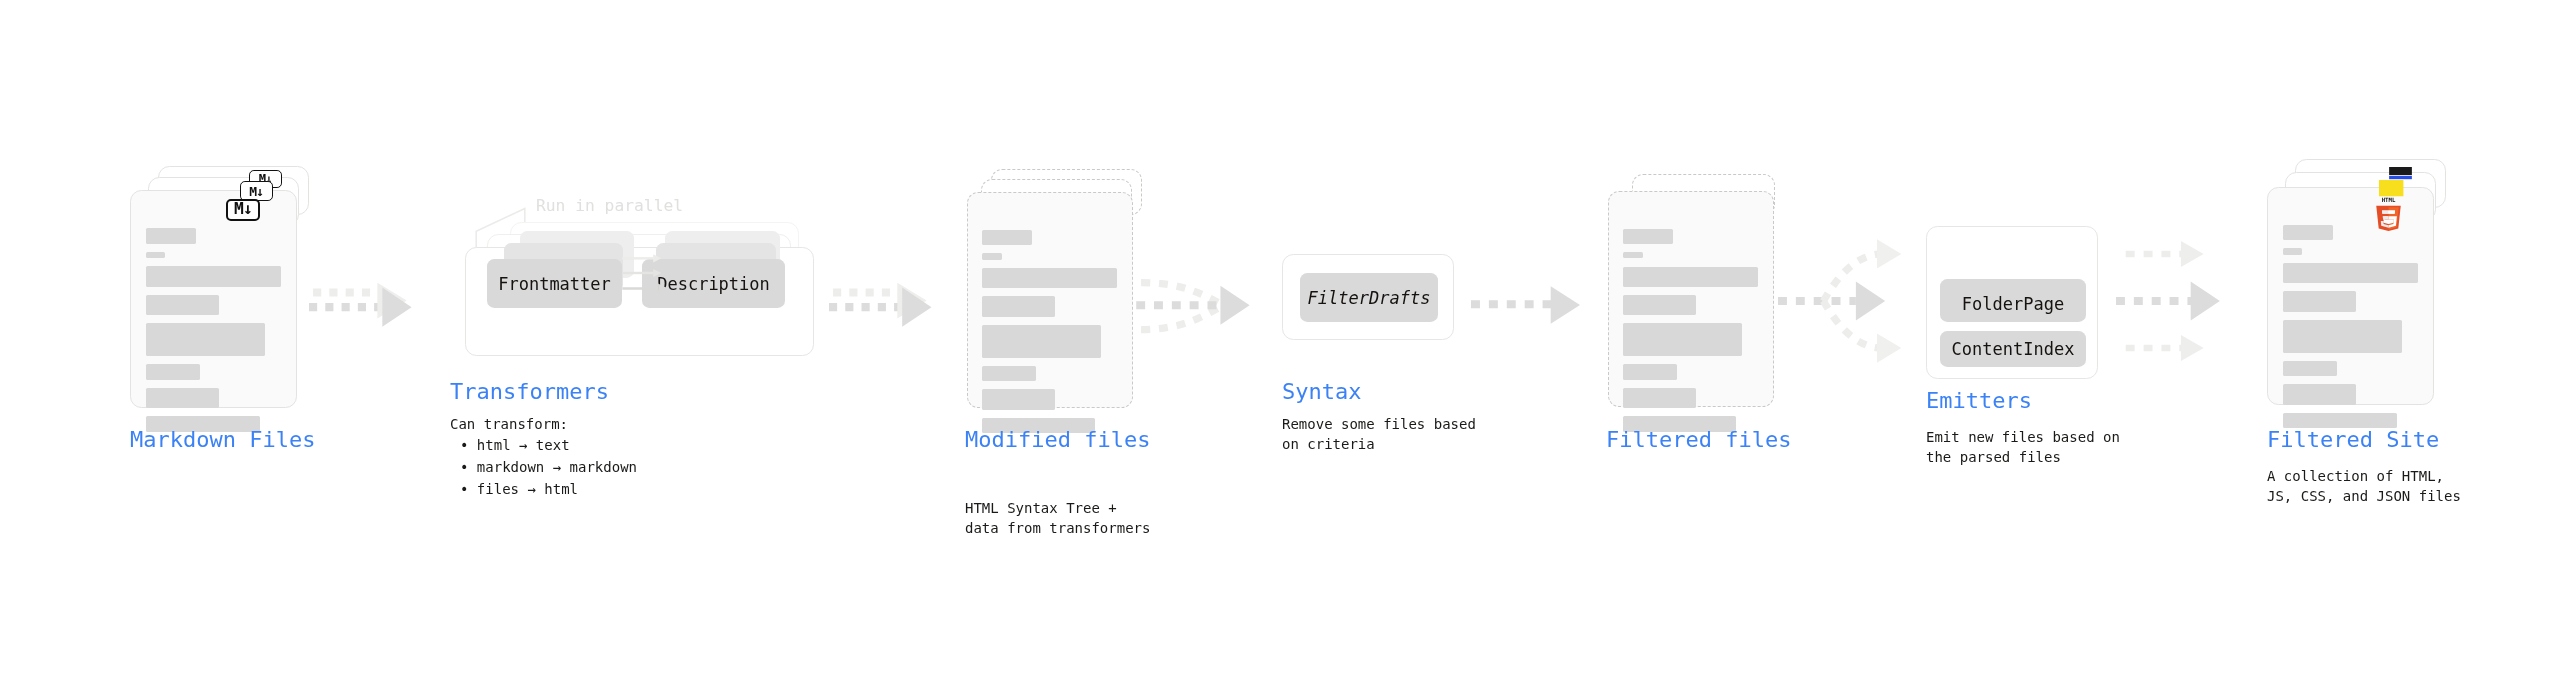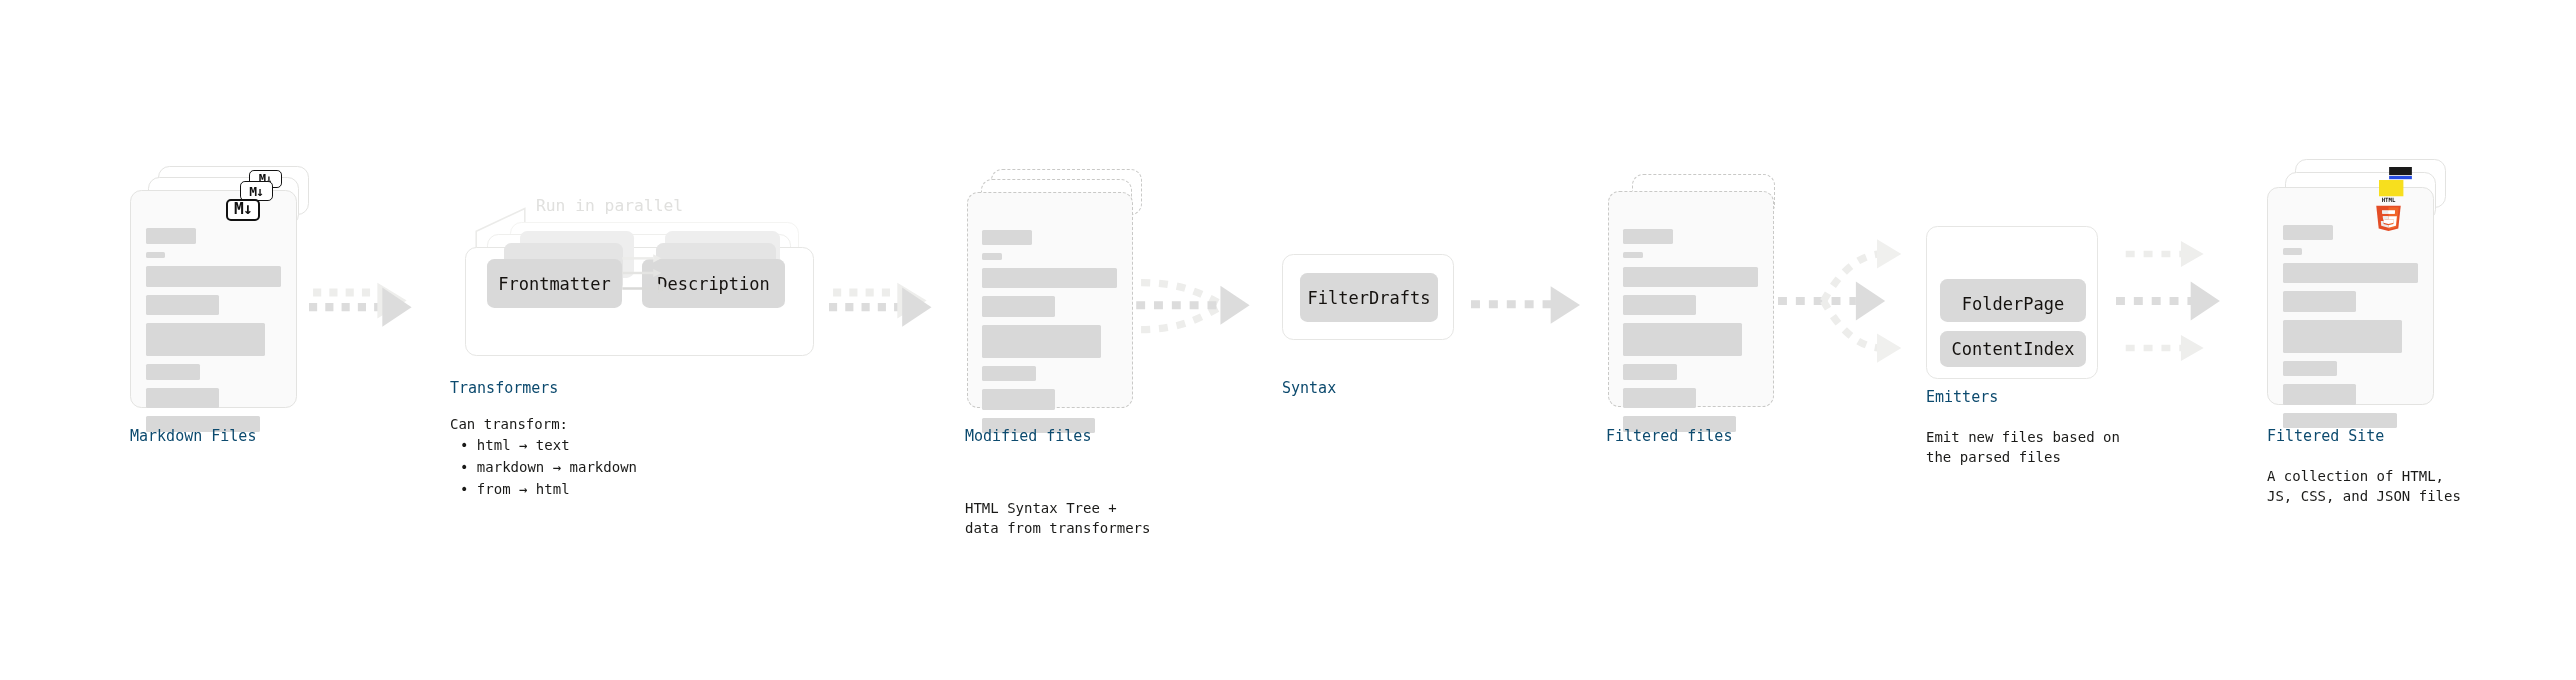--- a/index.html
+++ b/index.html
@@ -74,23 +74,23 @@
     font-size:17px;
     color:#15120f;
     white-space:nowrap;
   }
   .pill.fade1{background:#e4e4e4;}
   .pill.fade2{background:#eeeeee;}
 
   
   .title{
     position:absolute;
-    font-size:15px;
+    font-size:22px;
     letter-spacing:0px;
-    color:#0c4a6e;
+    color:#3b82f6;
     white-space:nowrap;
   }
   .caption{
     position:absolute;
     font-size:14px;
     line-height:20.3px;
     color:#1a1a18;
     white-space:pre;
   }
   .note{
@@ -161,21 +161,21 @@
       <polygon points="42,22 42,32 52,27" fill="#e4e4e2"></polygon>
       <line x1="4" y1="46" x2="48" y2="46" stroke="#d9d9d7" stroke-width="3"></line>
       <polygon points="48,40 48,52 60,46" fill="#d9d9d7"></polygon>
     </svg>
   </div>
 
   <div class="title" style="left:450px;top:379px;">Transformers</div>
   <div class="caption" style="left:450px;top:414px;">Can transform:</div>
   <div class="caption" style="left:460px;top:435px;">• <span>html → text</span></div>
   <div class="caption" style="left:460px;top:457px;">• <span>markdown → markdown</span></div>
-  <div class="caption" style="left:460px;top:479px;">• <span>from → html</span></div>
+  <div class="caption" style="left:460px;top:479px;">• <span>files → html</span></div>
 
   <svg class="abs" style="left:829px;top:281px;" width="122" height="49" viewBox="0 0 150 60">
     <line x1="5" y1="14" x2="96" y2="14" stroke="#ededeb" stroke-width="10" stroke-dasharray="10 10"></line>
     <line x1="0" y1="32" x2="96" y2="32" stroke="#dcdcdc" stroke-width="10" stroke-dasharray="10 10"></line>
     <polygon points="84,2 84,46 120,24" fill="#eeeeec"></polygon>
     <polygon points="90,8 90,56 126,32" fill="#dcdcdc"></polygon>
   </svg>
 
   <div class="doc-stack" style="left:965px;top:166px;width:179px;height:244px;">
     <div class="doc dashed ghost" style="left:26px;top:3.3px;width:151px;height:46px;"></div>
@@ -198,23 +198,25 @@
 data from transformers</div>
 
   <svg class="abs" style="left:1136px;top:268px;" width="130" height="81" viewBox="0 0 160 100">
     <path d="M6,18 C60,18 84,34 108,46" fill="none" stroke="#ededeb" stroke-width="9" stroke-dasharray="11 11"></path>
     <path d="M6,76 C60,76 84,58 108,46" fill="none" stroke="#ededeb" stroke-width="9" stroke-dasharray="11 11"></path>
     <line x1="0" y1="46" x2="110" y2="46" stroke="#dcdcdc" stroke-width="10" stroke-dasharray="11 11"></line>
     <polygon points="104,22 104,70 140,46" fill="#dcdcdc"></polygon>
   </svg>
 
   <div class="group" style="left:1282px;top:254px;width:172px;height:86px;">
-    <div class="pill" style="left:17px;top:18px;width:138px;height:49px;">FilterDrafts</div>
+    <div class="pill" style="left:17px;top:18px;width:138px;height:49px;font-style:italic;">FilterDrafts</div>
   </div>
   <div class="title" style="left:1282px;top:379px;">Syntax</div>
+  <div class="caption" style="left:1282px;top:414px;">Remove some files based
+on criteria</div>
 
   <svg class="abs" style="left:1471px;top:283px;" width="122" height="49" viewBox="0 0 150 60">
     <line x1="0" y1="26" x2="104" y2="26" stroke="#dcdcdc" stroke-width="10" stroke-dasharray="11 11"></line>
     <polygon points="98,4 98,50 134,27" fill="#dcdcdc"></polygon>
   </svg>
 
   <div class="doc-stack" style="left:1606px;top:171px;width:179px;height:244px;">
     <div class="doc dashed ghost" style="left:26px;top:3.3px;width:143px;height:42px;"></div>
     <div class="doc dashed" style="left:1.6px;top:19.5px;width:166px;height:216px;">
       <div class="doc-body">

